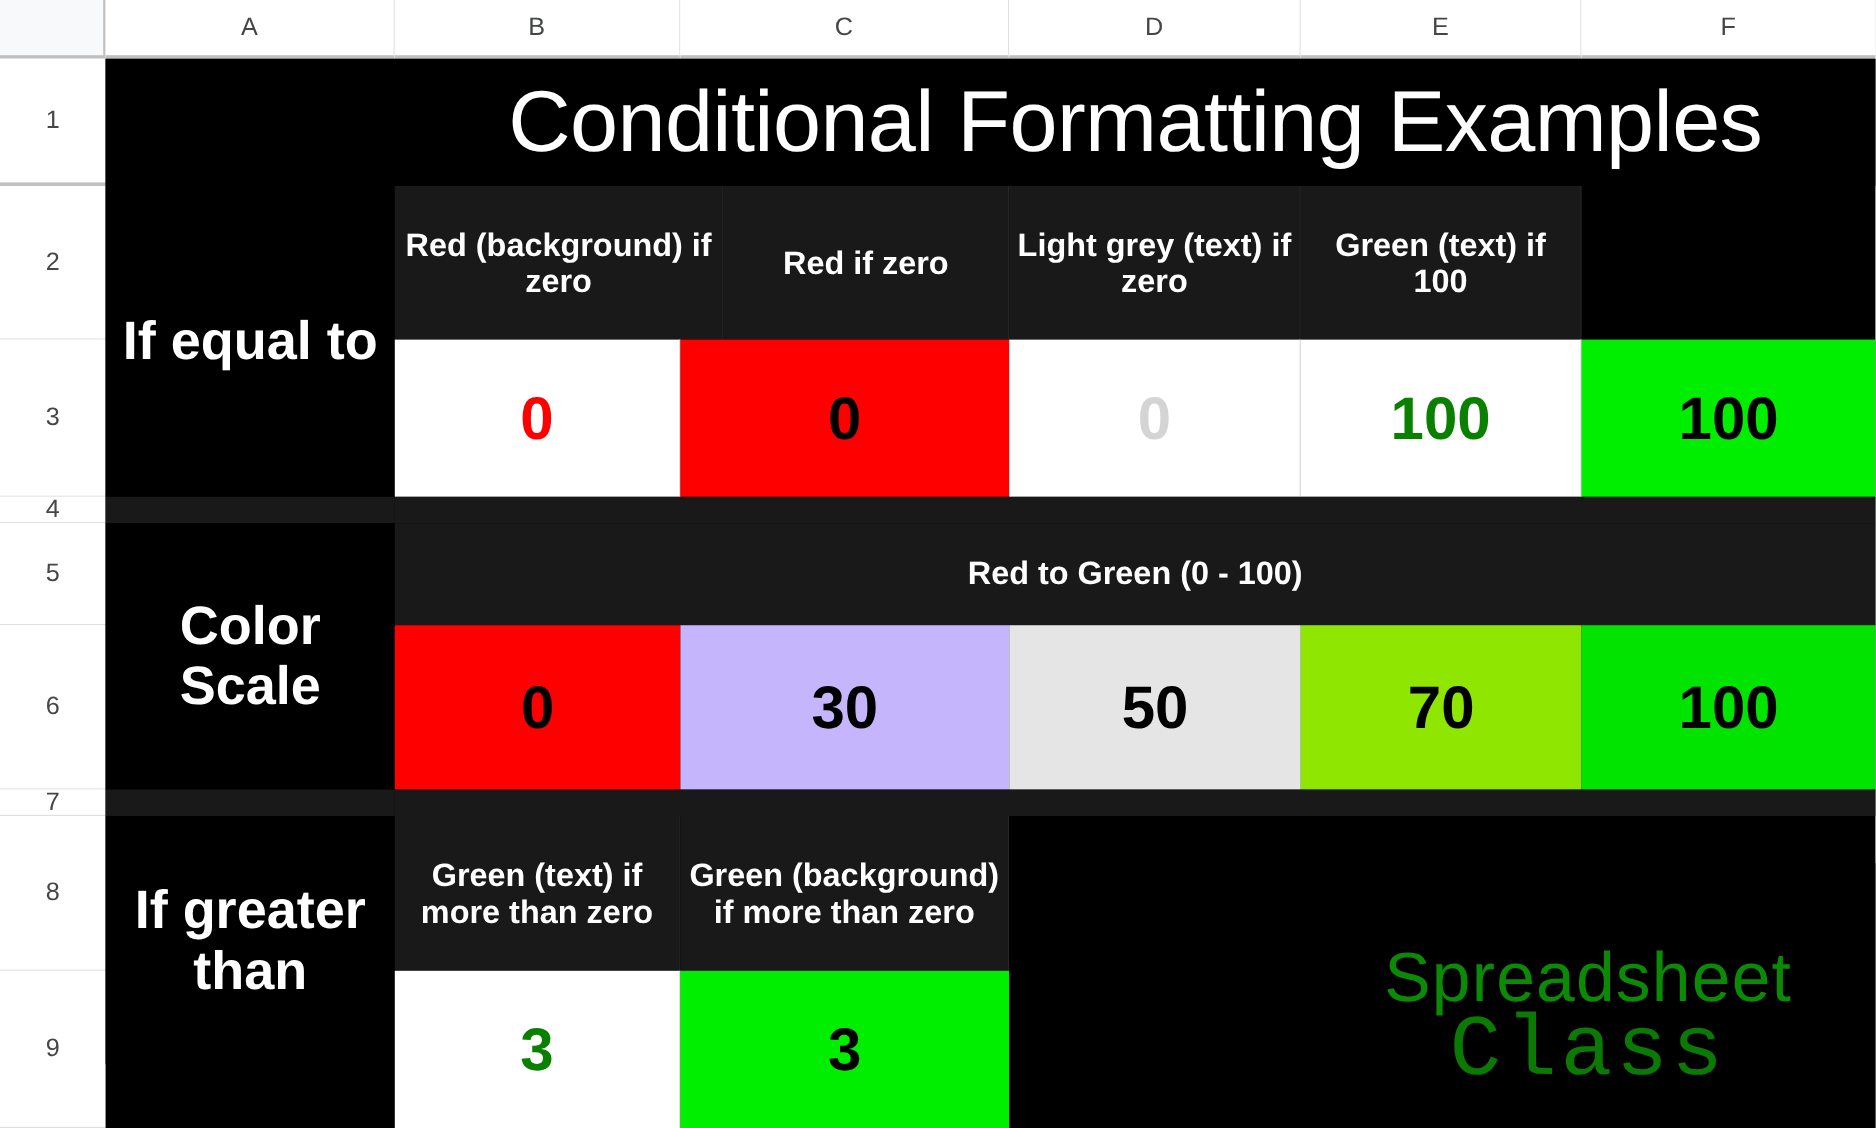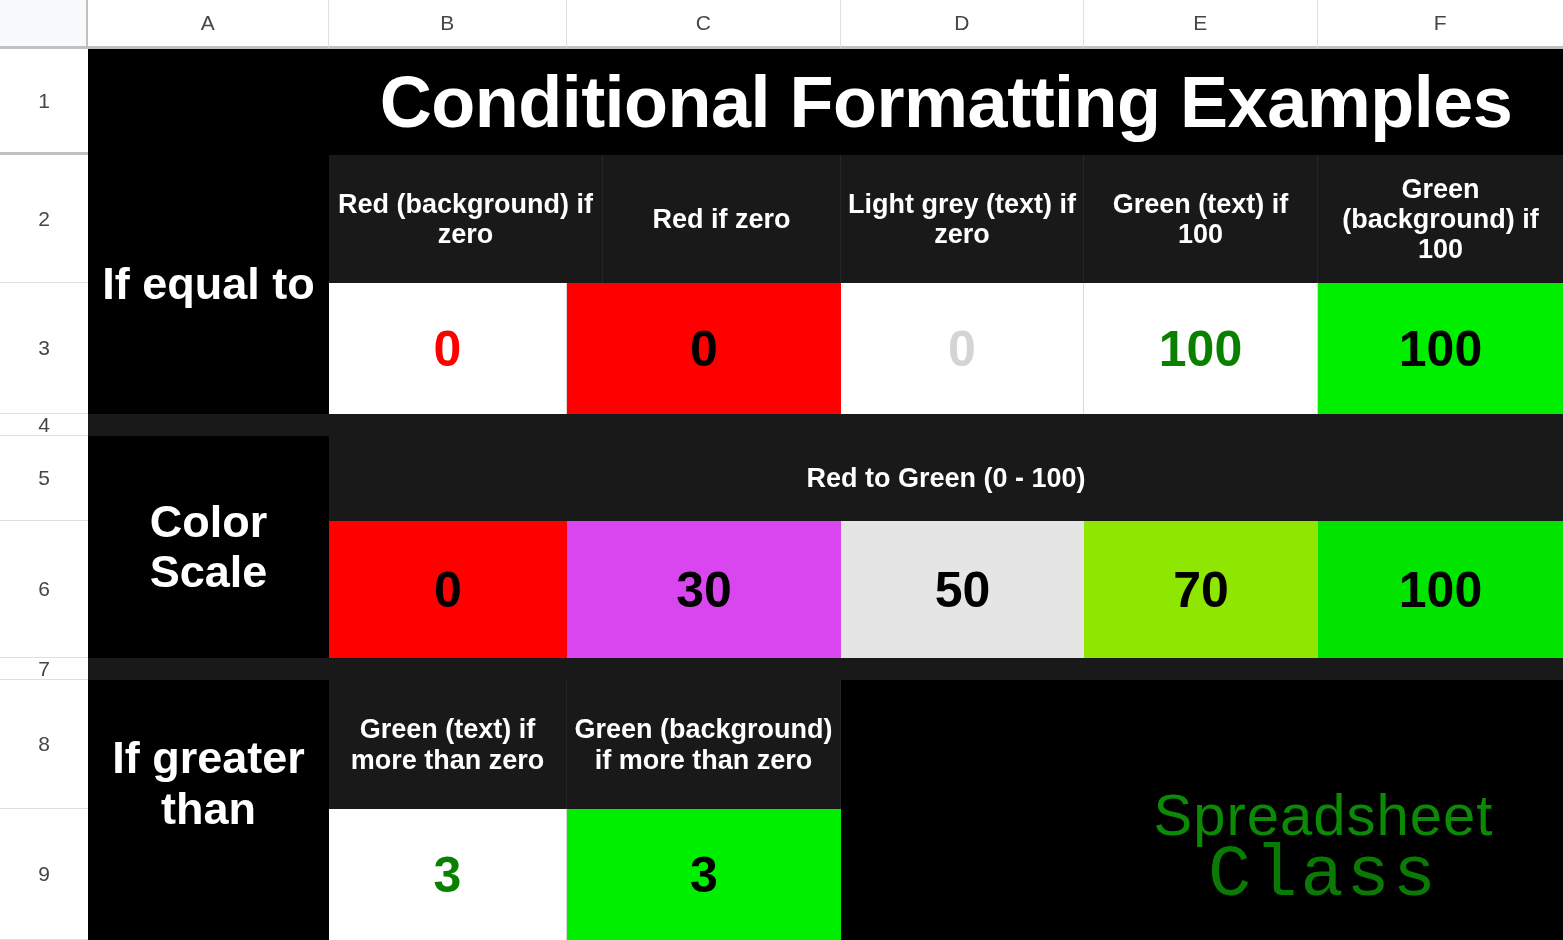--- a/index.html
+++ b/index.html
@@ -86,36 +86,36 @@
   .wE { width: 234px; }
   .wF { width: 245px; }
   .wBF { width: 1234px; }
 
   
   .bg-black   { background: #000000; }
   .bg-charco  { background: #191919; }
   .bg-white   { background: #ffffff; }
   .bg-red     { background: #ff0000; }
   .bg-green   { background: #00ee00; }
-  .bg-orange  { background: #d946ef; }
+  .bg-orange  { background: #c4b5fd; }
   .bg-yellow  { background: #e5e5e5; }
   .bg-ygreen  { background: #8fe600; }
   .bg-green2  { background: #00e400; }
 
   .tx-white  { color: #ffffff; }
   .tx-red    { color: #ff0000; }
   .tx-black  { color: #000000; }
   .tx-grey   { color: #d4d4d4; }
   .tx-green  { color: #0a8000; }
 
   .hdr-label { font-size: 27px; font-weight: bold; padding: 0 6px; }
   .big-label { font-size: 45px; font-weight: bold; }
   .value     { font-size: 50px; font-weight: bold; }
   .title-txt {
-    font-size: 72px; font-weight: bold;
+    font-size: 72px; font-weight: normal;
     white-space: nowrap;
     letter-spacing: -0.5px;
   }
 
   
   .bd-r { border-right: 1px solid rgba(255,255,255,0.06); }
   .wcell { border-right: 1px solid #d9d9d9; }
 
   
   .wm {
@@ -166,21 +166,20 @@
       <div class="cell wA bg-black"></div>
       <div class="cell wBF bg-black title-txt tx-white">Conditional Formatting Examples</div>
     </div>
 
     <div class="gridrow" style="height:128px">
       <div class="cell wA bg-black big-label tx-white" style="height:259px">If equal to</div>
       <div class="cell wC bg-charco hdr-label tx-white bd-r">Red (background) if zero</div>
       <div class="cell wB bg-charco hdr-label tx-white bd-r">Red if zero</div>
       <div class="cell wD bg-charco hdr-label tx-white bd-r">Light grey (text) if zero</div>
       <div class="cell wE bg-charco hdr-label tx-white bd-r">Green (text) if 100</div>
-      <div class="cell wF bg-charco hdr-label tx-white">Green (background) if 100</div>
     </div>
 
     <div class="gridrow" style="height:131px">
       <div class="cell wA" style="height:0"></div>
       <div class="cell wB bg-white value tx-red wcell">0</div>
       <div class="cell wC bg-red value tx-black">0</div>
       <div class="cell wD bg-white value tx-grey wcell">0</div>
       <div class="cell wE bg-white value tx-green wcell">100</div>
       <div class="cell wF bg-green value tx-black">100</div>
     </div>

